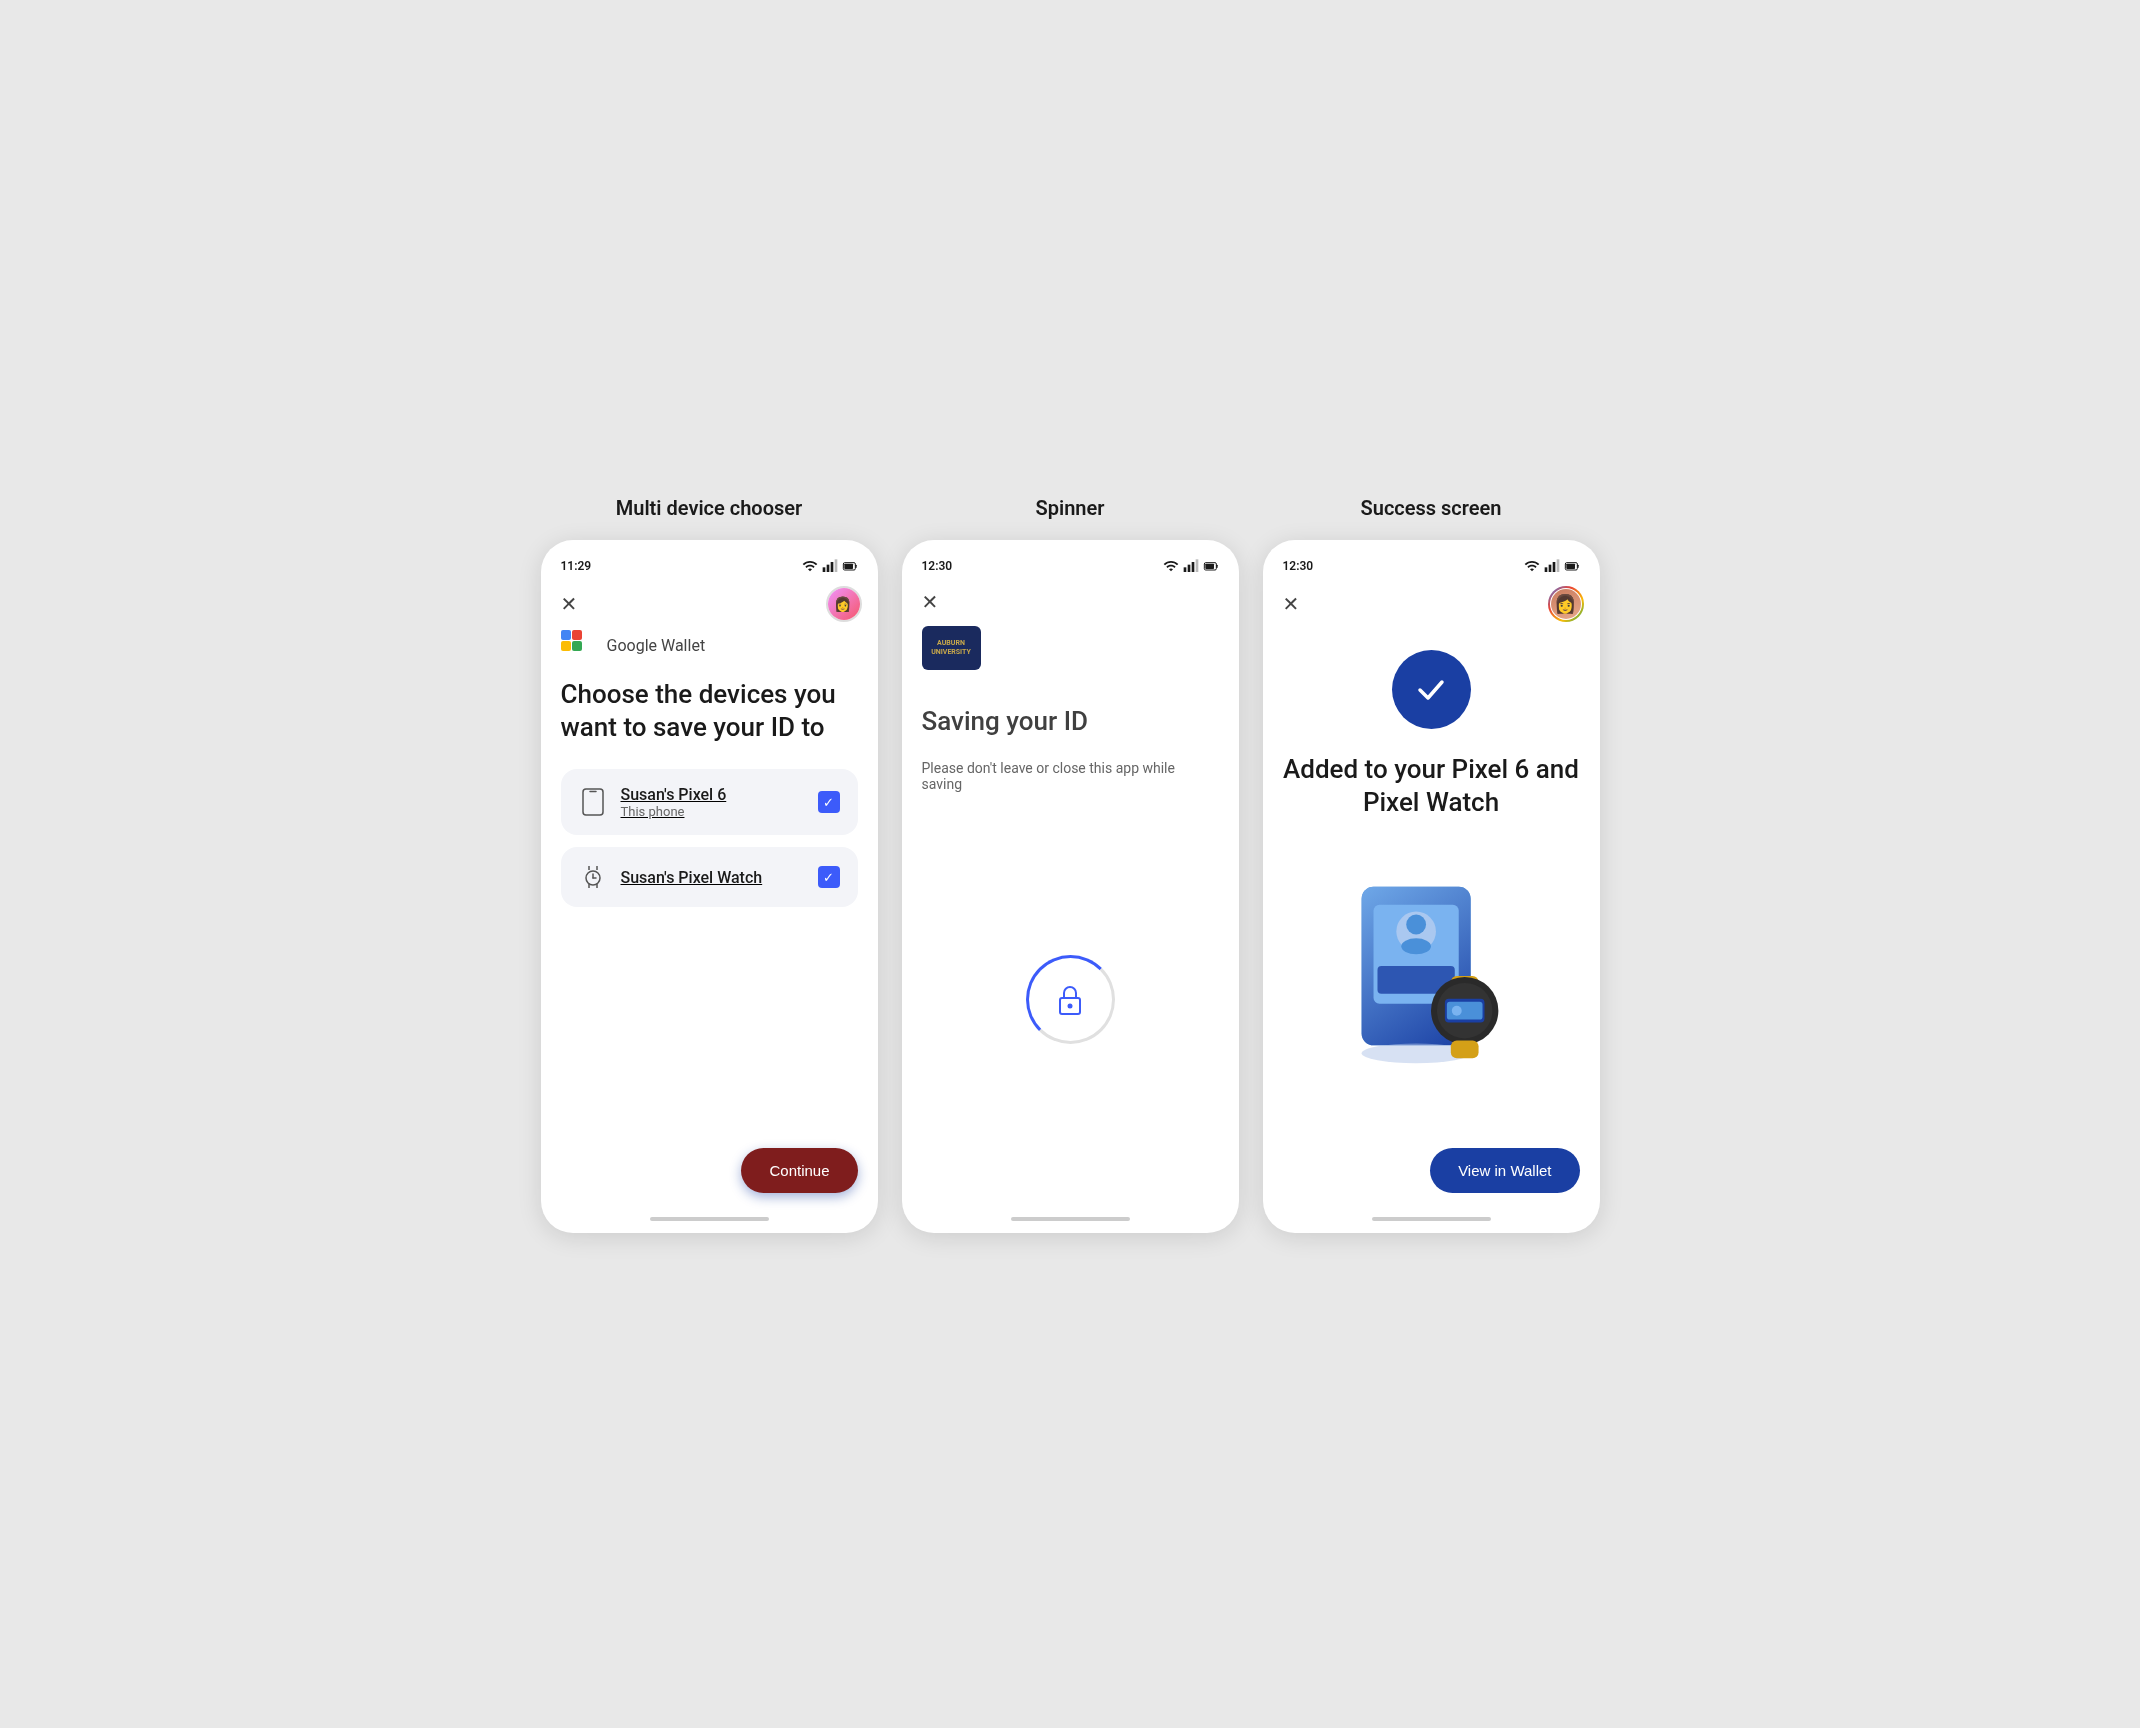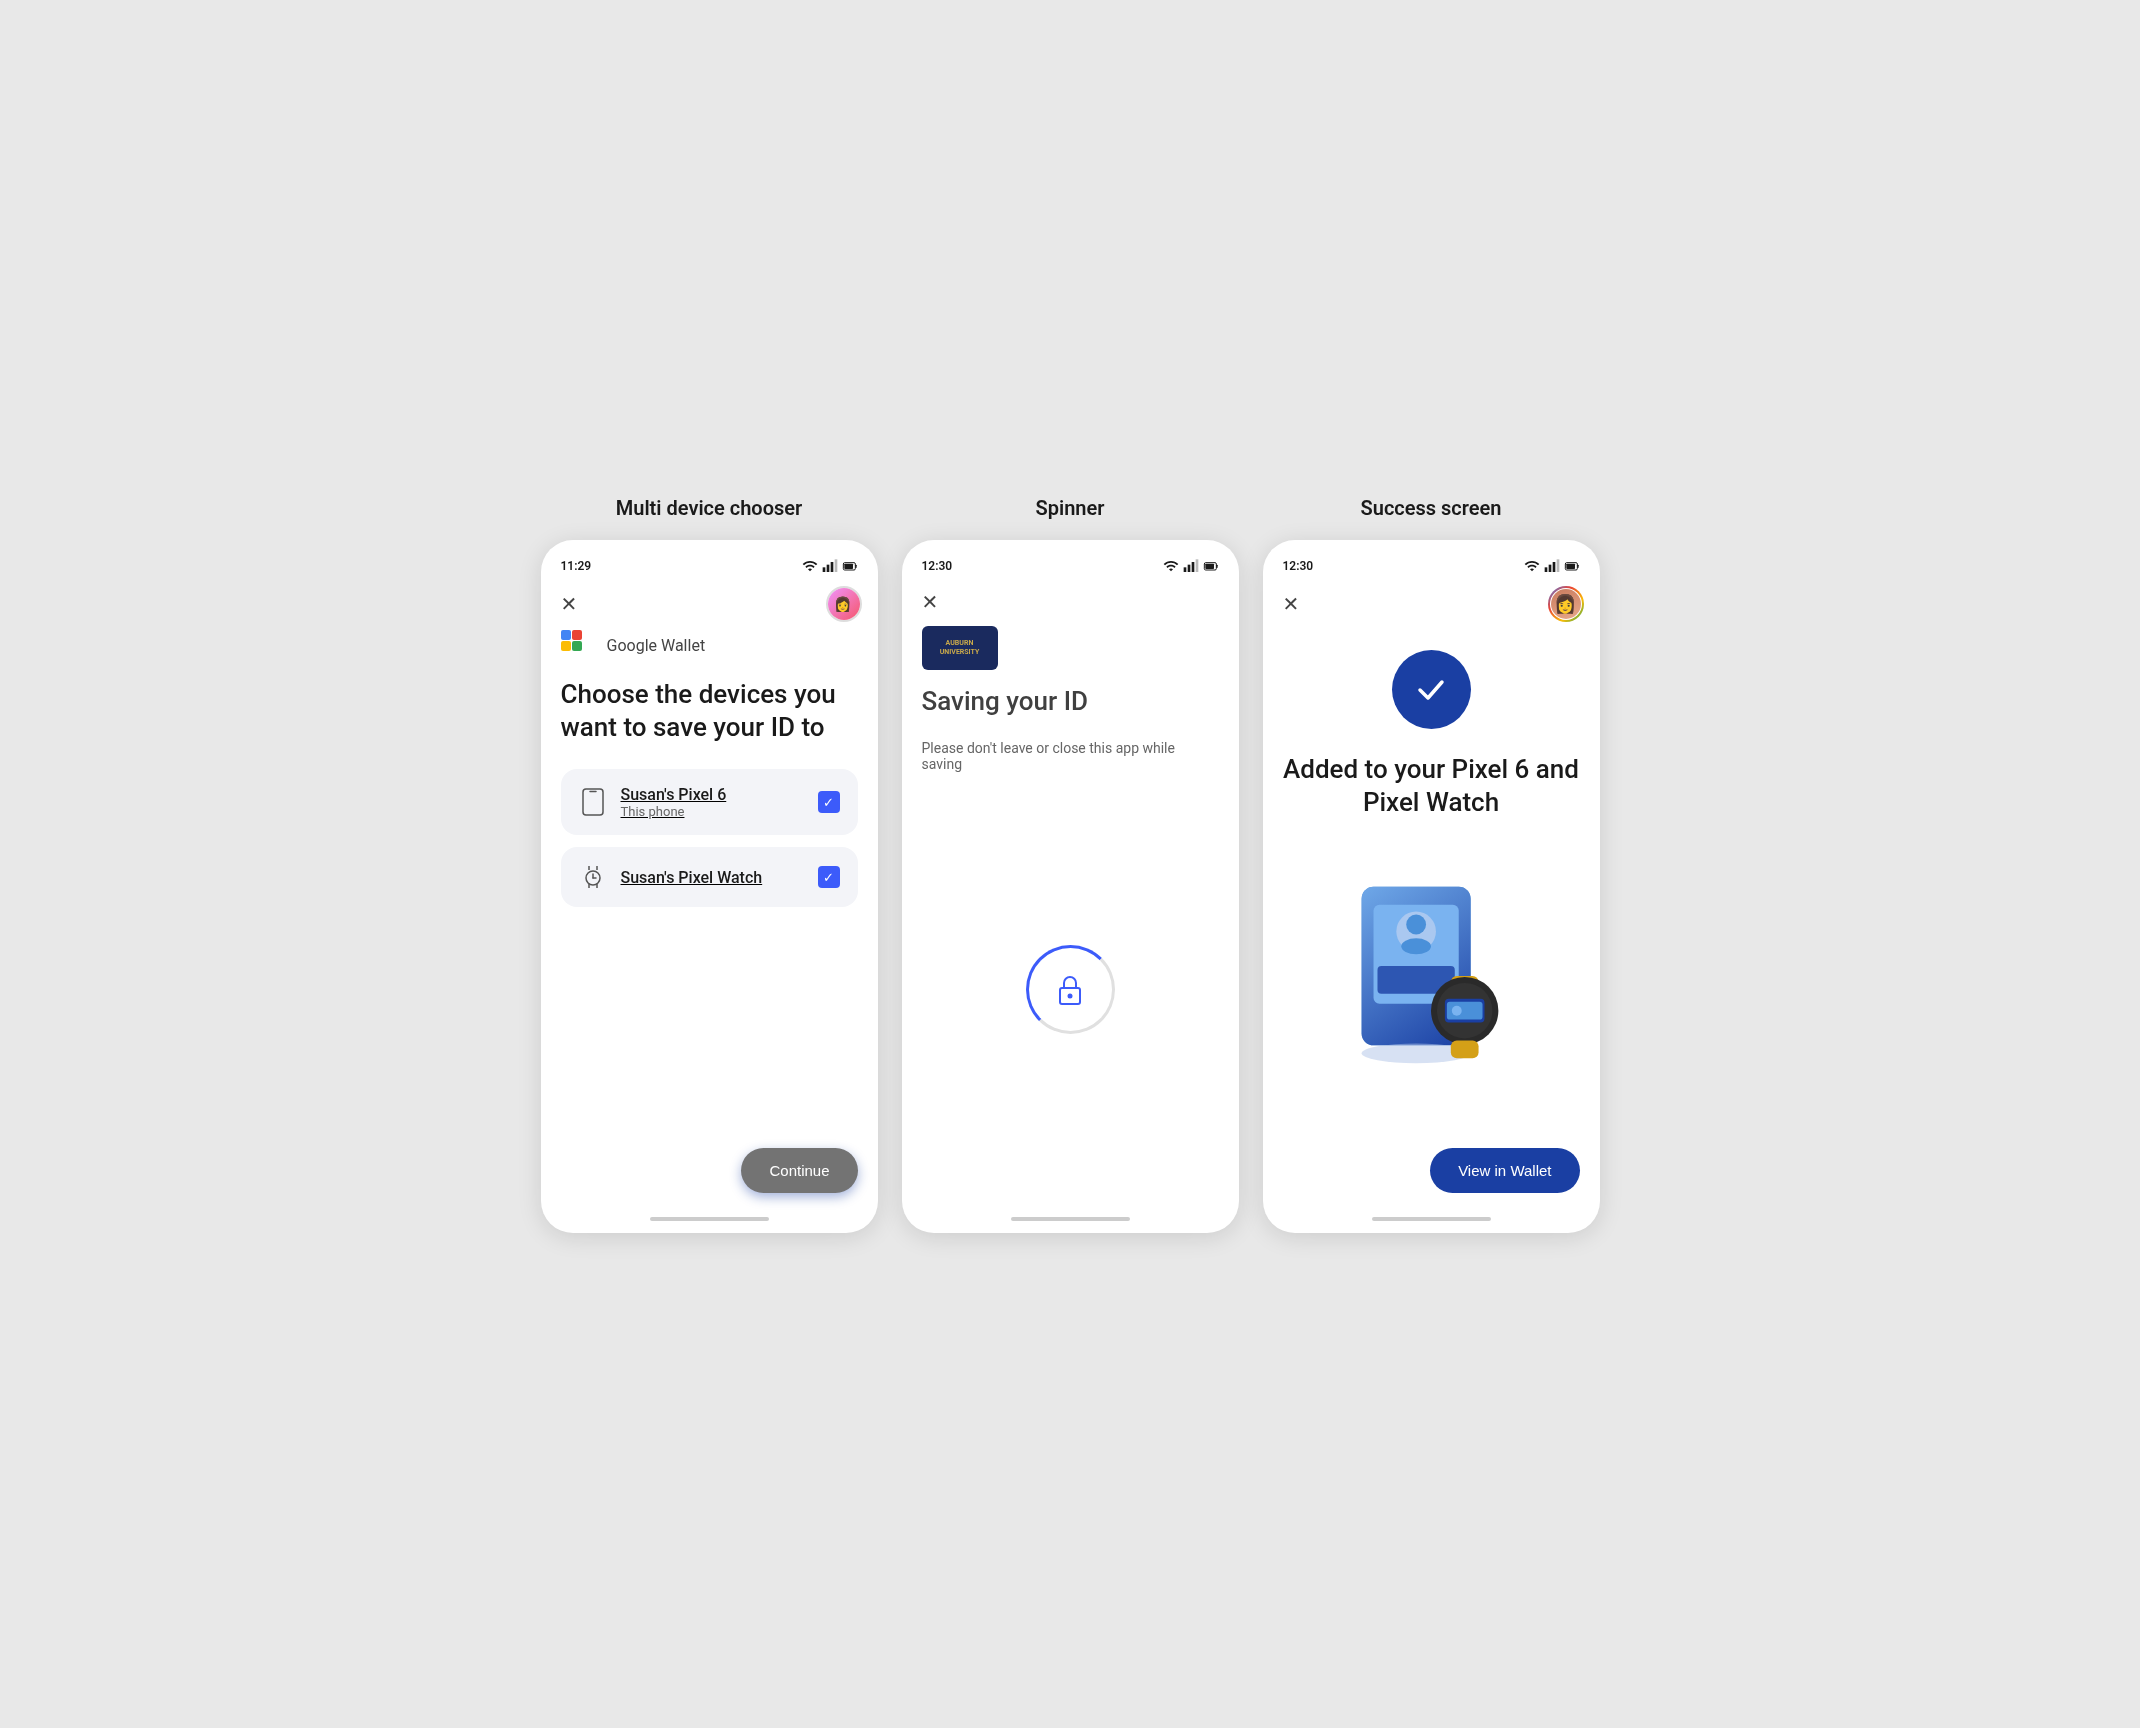--- a/index.html
+++ b/index.html
@@ -192,49 +192,49 @@
     }
 
     .continue-area {
       display: flex;
       justify-content: flex-end;
       padding: 16px 0 24px;
       margin-top: auto;
     }
 
     .continue-btn {
-      background: #737373;
+      background: #7f1d1d;
       color: white;
       border: none;
       border-radius: 24px;
       padding: 14px 28px;
       font-size: 15px;
       font-weight: 500;
       cursor: pointer;
       box-shadow: 0 4px 12px rgba(26,63,163,0.4);
     }
 
     .home-indicator {
       width: 119px;
       height: 4px;
       background: #ccc;
       border-radius: 2px;
       margin: 0 auto 12px;
     }
 
     
     .college-logo {
-      width: 76px;
+      width: 59px;
       height: 44px;
       background: #1a2a5e;
       border-radius: 6px;
       display: flex;
       align-items: center;
       justify-content: center;
-      margin-bottom: 16px;
+      margin-bottom: 36px;
     }
 
     .college-logo-text {
       font-size: 7px;
       color: #c8a84b;
       font-weight: 700;
       text-align: center;
       line-height: 1.2;
     }
 

